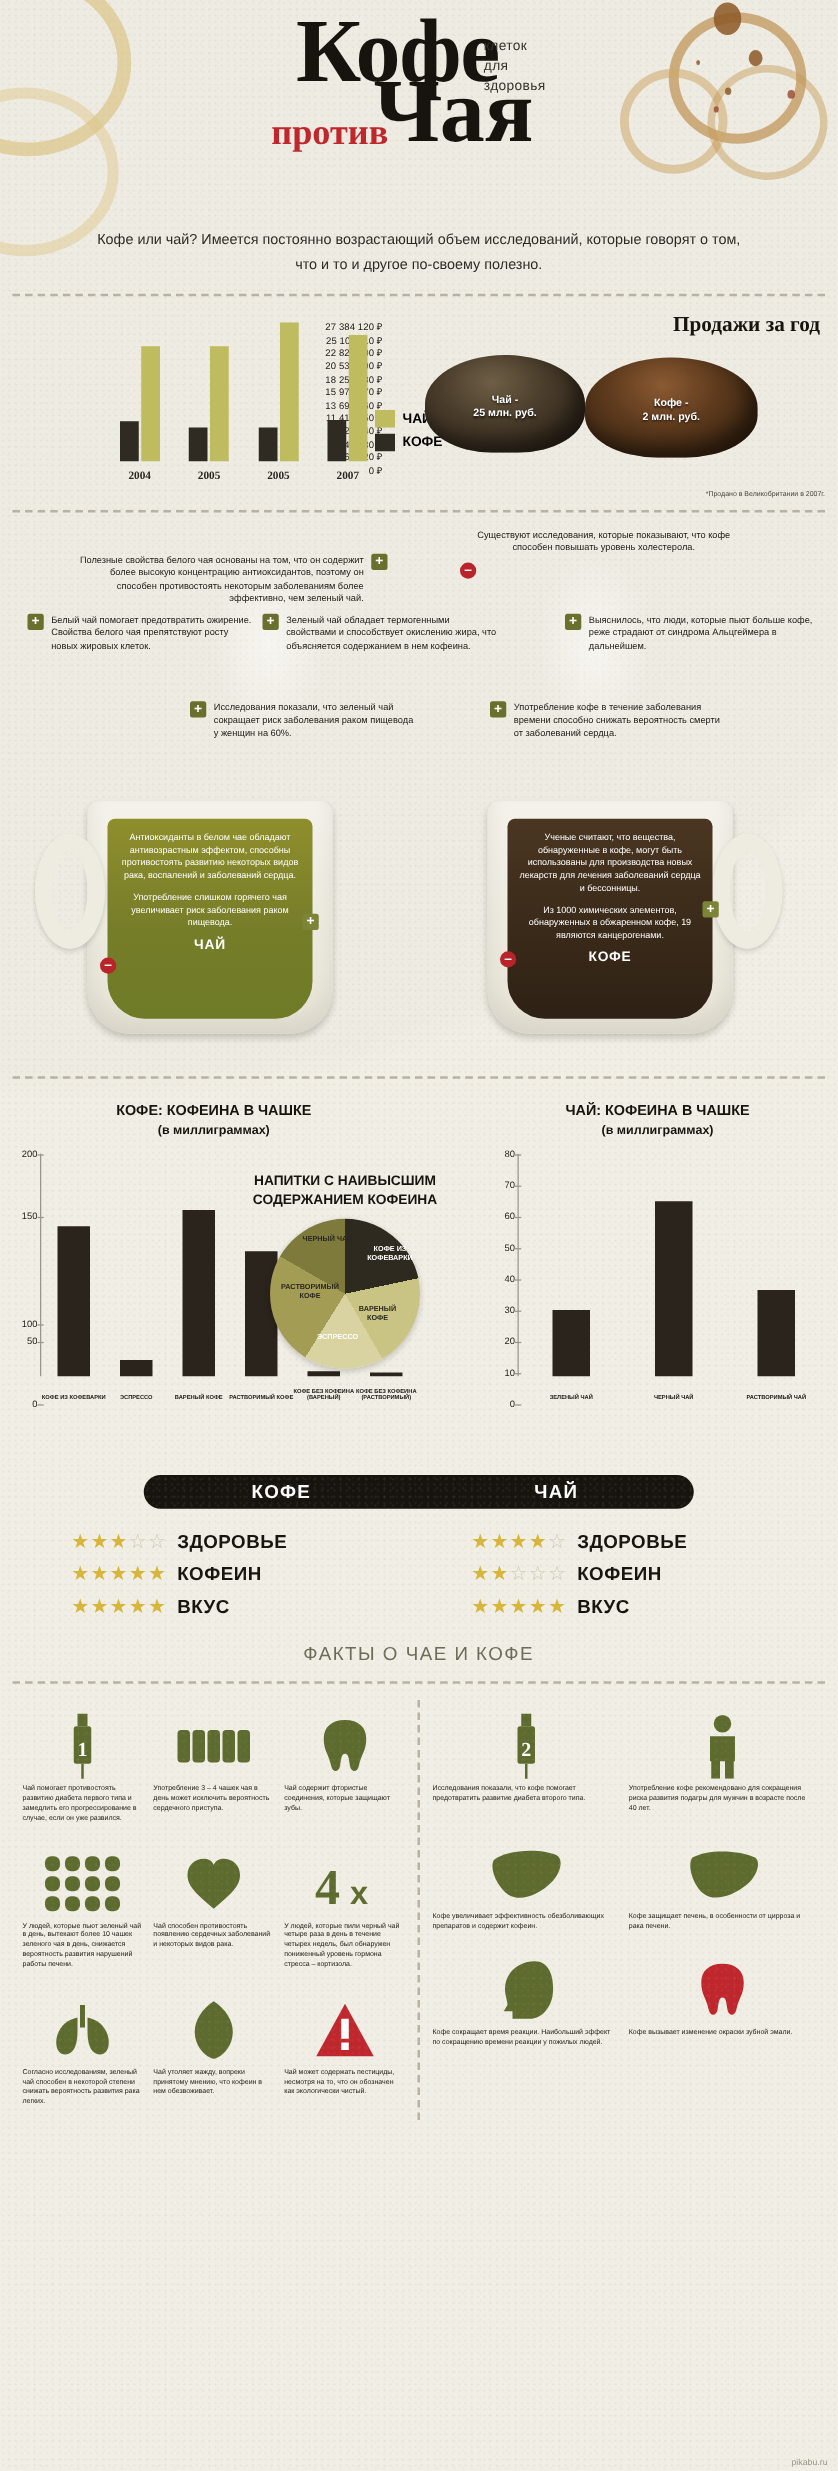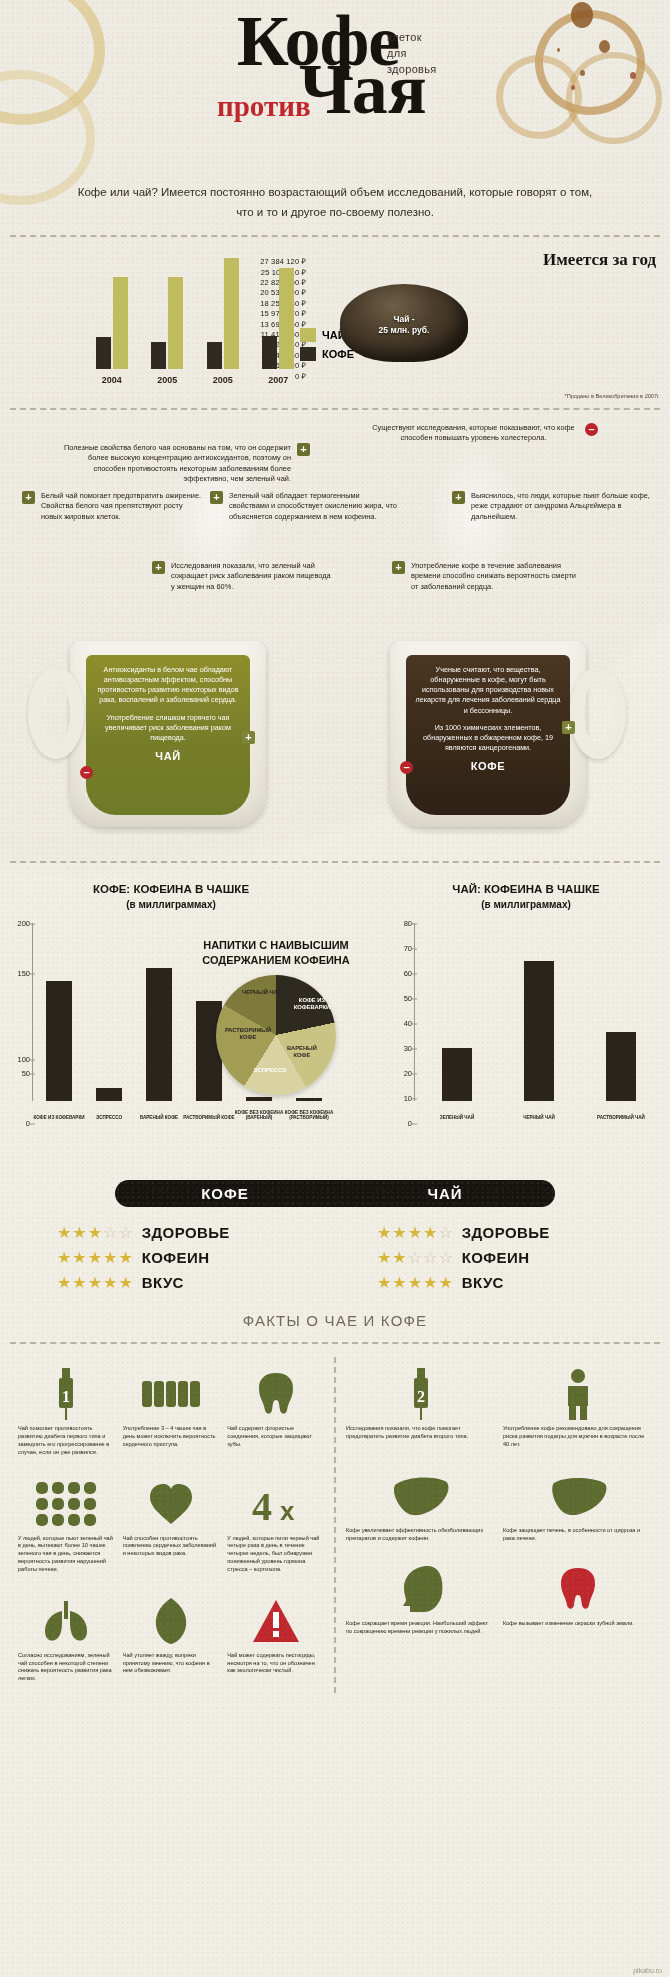--- a/index.html
+++ b/index.html
@@ -63,21 +63,21 @@
   .ylab { position:absolute; right:0; width:72px; text-align:right;
     font-size:7.6px; color:#1d1a15; letter-spacing:.1px; }
   .plot { position:absolute; left:78px; right:0; top:4px; bottom:20px;
     display:flex; align-items:flex-end; justify-content:space-around; }
   .grp { display:flex; align-items:flex-end; gap:2px; width:46px; justify-content:center;
     position:relative; height:100%; }
   .bar { width:15px; }
   .bar.tea { background:#bfbc60; }
   .bar.cof { background:#2f2a22; }
   .xlab { position:absolute; bottom:-16px; left:0; right:0; text-align:center;
-    font-size:9px; font-weight:bold; color:#2b2720; }
+    font-size:9px; font-weight:bold; color:#2b2720;font-family:Liberation Serif, serif; }
   .legend { position:absolute; left:300px; top:78px; font-size:11px; font-weight:bold; }
   .lg-row { display:flex; align-items:center; gap:6px; margin-bottom:5px; }
   .sw { width:16px; height:14px; }
   .sw.tea{background:#bfbc60;} .sw.cof{background:#2f2a22;}
   .sales-title { position:absolute; right:14px; top:0px; font-size:17px; font-weight:bold;
     color:#17140f; font-family:"Liberation Serif", serif; }
   .pile { position:absolute; border-radius:50% 50% 42% 42%; }
   .pile-tea { left:340px; top:34px; width:128px; height:78px;
     background:radial-gradient(ellipse at 42% 28%, #6e5e46 0%, #4a3d2b 40%, #2b2218 100%);
     box-shadow: inset -8px -10px 16px rgba(0,0,0,.5); }
@@ -256,41 +256,47 @@
     <div class="legend">
       <div class="lg-row">
         <span class="sw tea"></span>
         <span>ЧАЙ</span>
       </div>
       <div class="lg-row">
         <span class="sw cof"></span>
         <span>КОФЕ</span>
       </div>
     </div>
-    <div class="sales-title">Имеется за год</div>
+    <div class="sales-title">Продажи за год</div>
     <div class="pile pile-tea">
       <div class="pile-lbl">
         <div>Чай -</div>
         <div>25 млн. руб.</div>
       </div>
     </div>
+    <div class="pile pile-cof">
+      <div class="pile-lbl">
+        <div>Кофе -</div>
+        <div>2 млн. руб.</div>
+      </div>
+    </div>
     <div class="footnote">*Продано в Великобритании в 2007г.</div>
   </div>
 
   <hr class="hr">
 
   <div class="facts">
     <div class="steam" style="left:170px; top:18px;"></div>
     <div class="steam" style="left:430px; top:18px;"></div>
 
     <div class="fact" style="left:62px; top:0px; width:248px;margin-top:20px;">
       <span class="txt" style="text-align:right">Полезные свойства белого чая основаны на том, что он содержит более высокую концентрацию антиоксидантов, поэтому он способен противостоять некоторым заболеваниям более эффективно, чем зеленый чай.</span>
       <span class="badge plus">+</span>
     </div>
-    <div class="fact" style="left:368px; top:0px; width:230px;">
+    <div class="fact" style="left:368px; top:0px; width:230px;flex-direction:column;">
       <span class="txt" style="text-align:center">Существуют исследования, которые показывают, что кофе способен повышать уровень холестерола.</span>
       <span class="badge minus">–</span>
     </div>
 
     <div class="fact" style="left:22px; top:68px; width:180px;">
       <span class="badge plus">+</span>
       <span class="txt">Белый чай помогает предотвратить ожирение. Свойства белого чая препятствуют росту новых жировых клеток.</span>
     </div>
     <div class="fact" style="left:210px; top:68px; width:190px;">
       <span class="badge plus">+</span>

